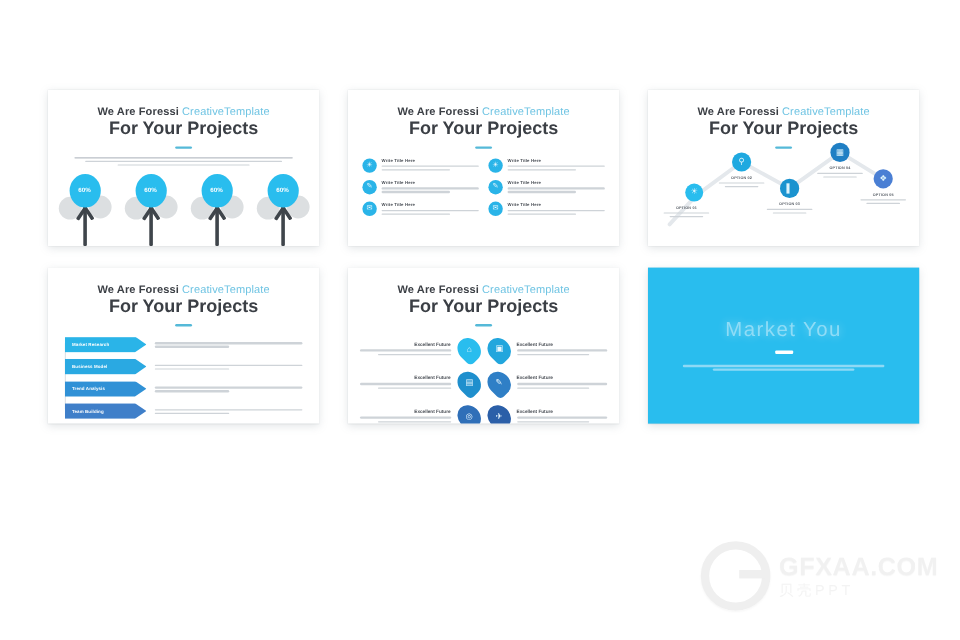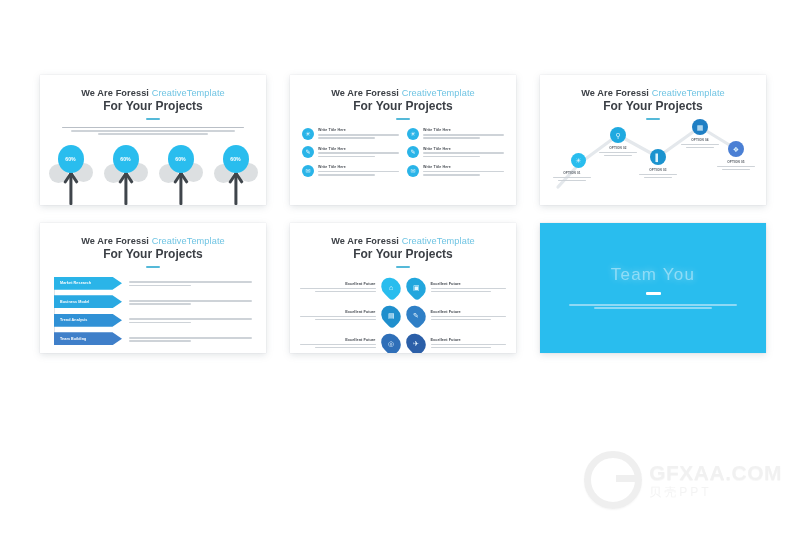--- a/index.html
+++ b/index.html
@@ -34,21 +34,21 @@
   }
   .title .l1{
     font-size:9.2px;
     font-weight:bold;
     color:#3b3f45;
     letter-spacing:0.1px;
     white-space:nowrap;
   }
   .title .l1 .accent{color:#6fc4e3;font-weight:normal;}
   .title .l2{
-    font-size:12px;
+    font-size:15px;
     font-weight:bold;
     color:#3b3f45;
   }
   .rule{
     width:14px;height:2px;
     background:#55b9d8;
     margin:4px auto 0 auto;
     border-radius:1px;
   }
   
@@ -519,21 +519,21 @@
         </div>
       <div class="s5-txt-l">
         <div class="s5-h">Excellent Future</div>
         <div class="ln w100"></div>
           <div class="ln w80"></div>
       </div>
     </div>
   </div>
 
   <div class="slide s6">
-    <div class="ty">Team You</div>
+    <div class="ty">Market You</div>
     <div class="tyrule"></div>
     <div class="typ">
       <div class="ln w100" style="background:#8ed9f5"></div>
       <div class="ln w70" style="background:#8ed9f5;margin-left:auto;margin-right:auto"></div>
     </div>
   </div>
 
 </div>
 
 <div class="wm">

